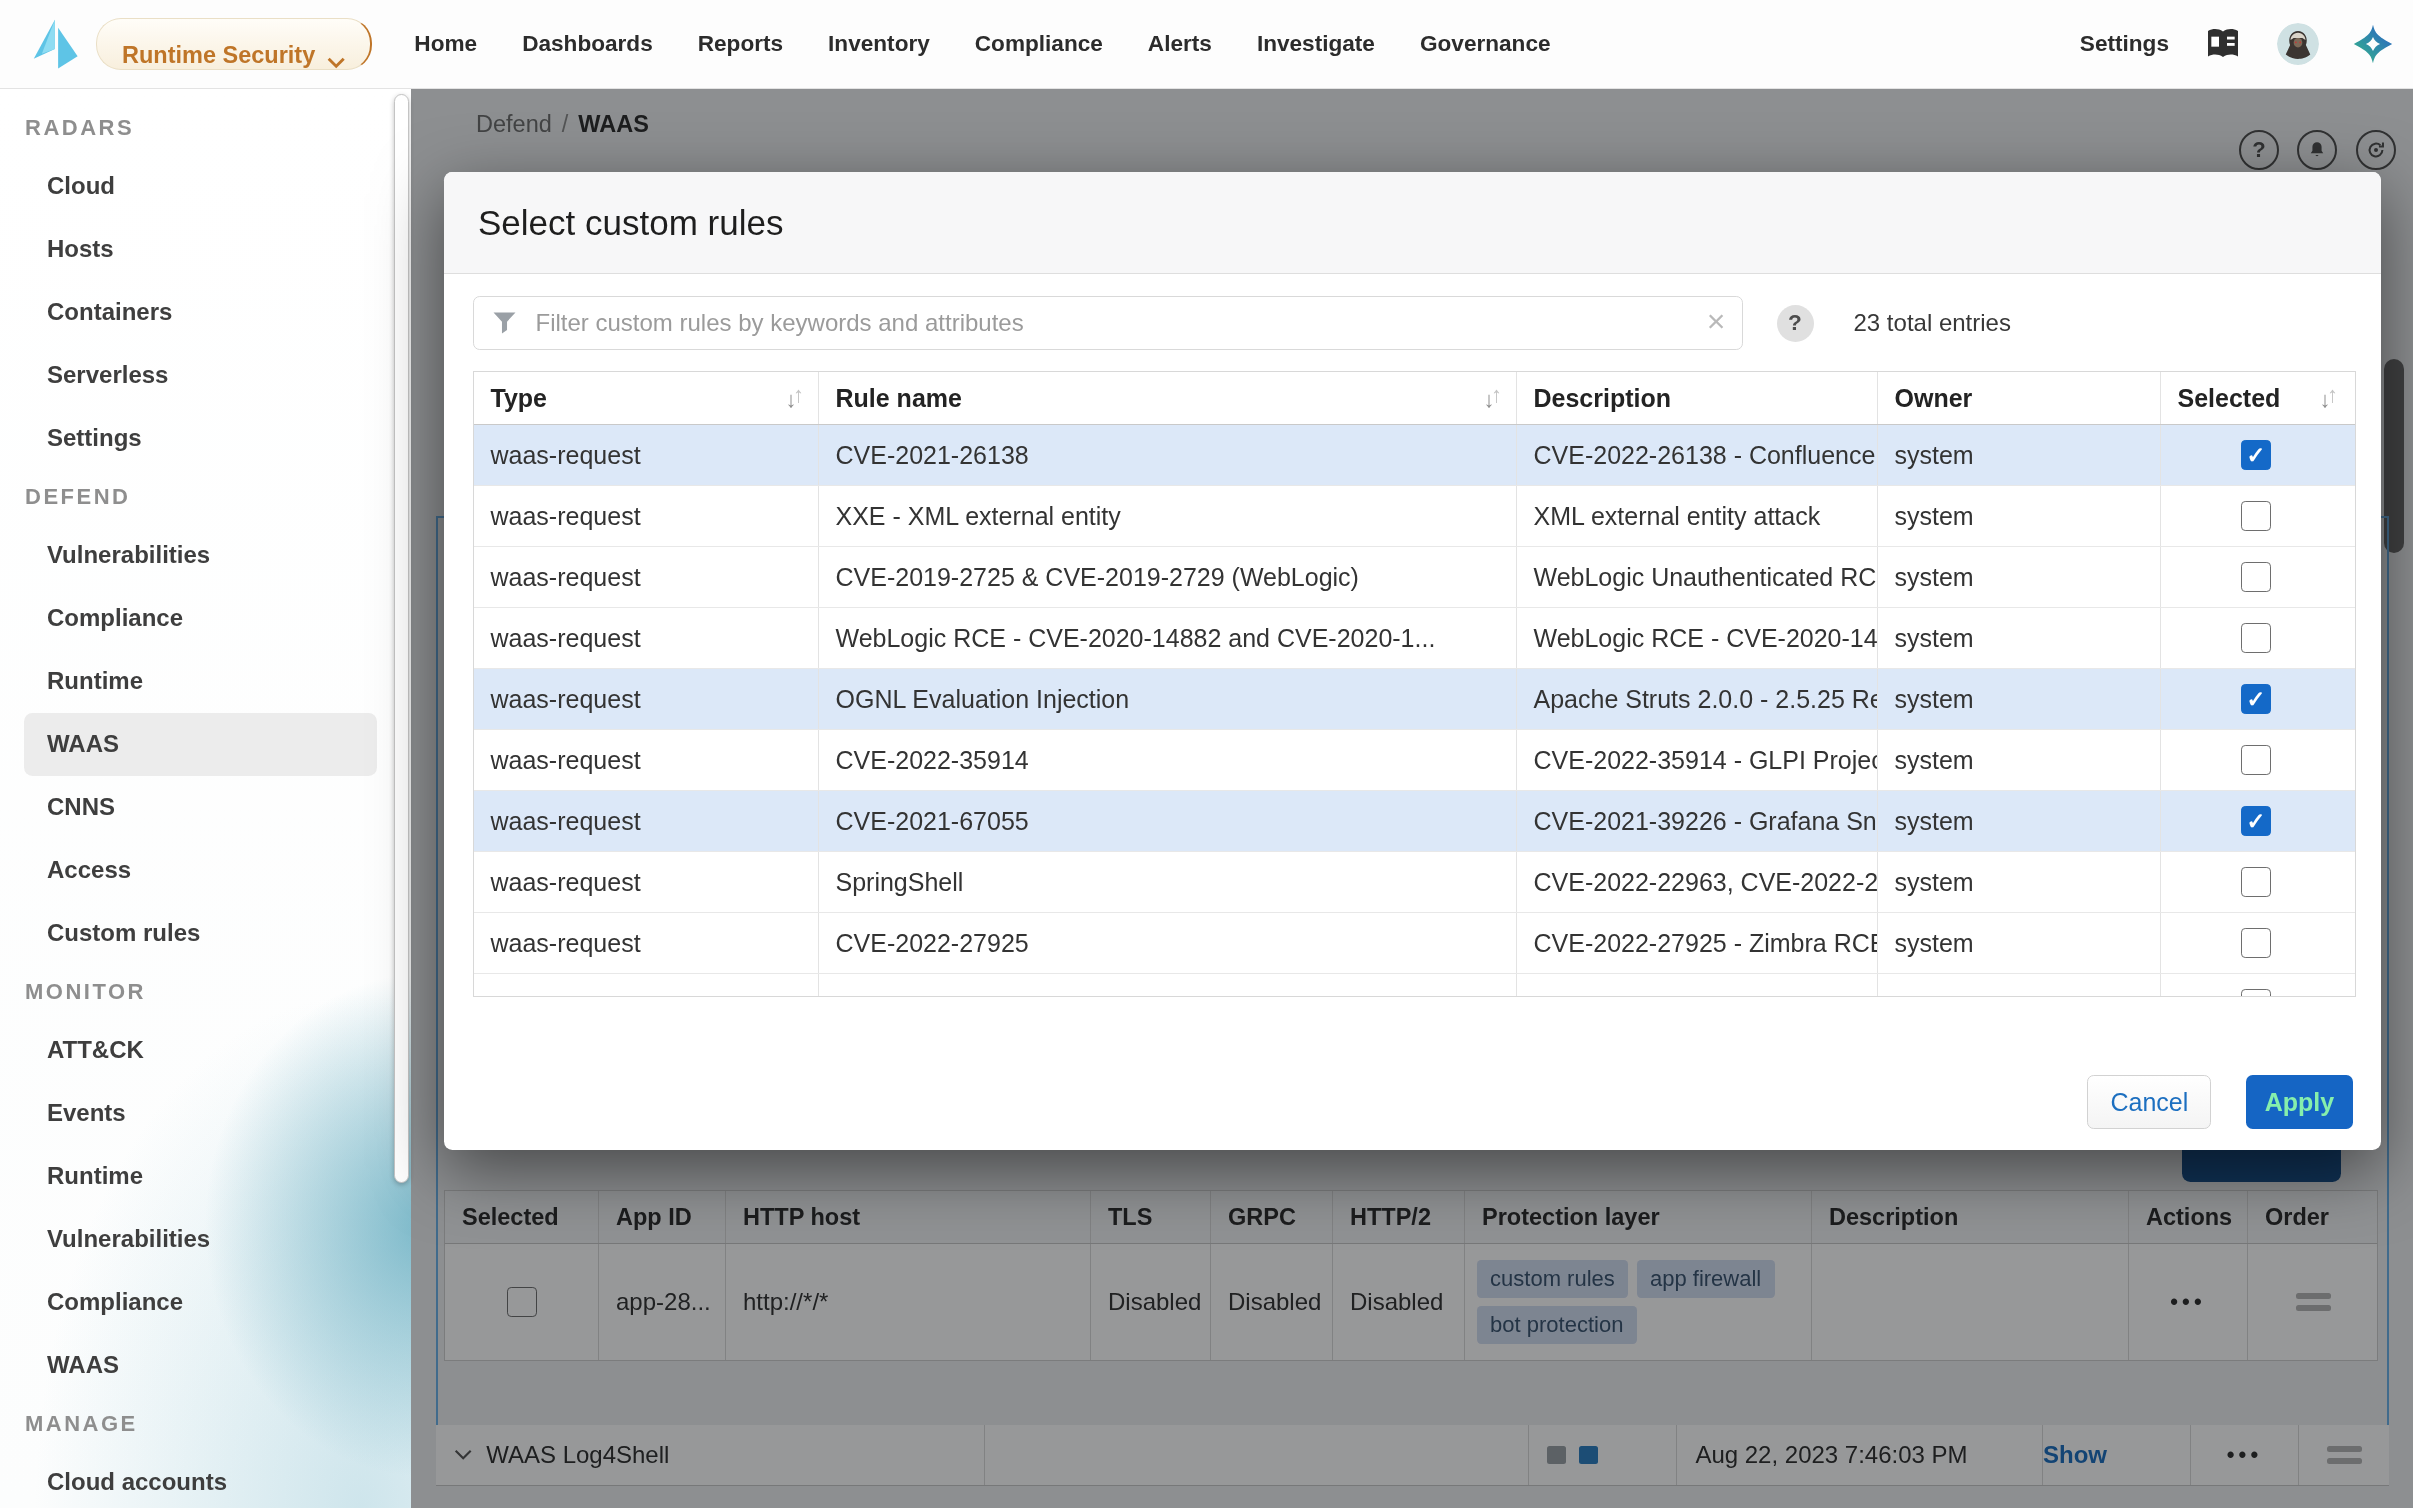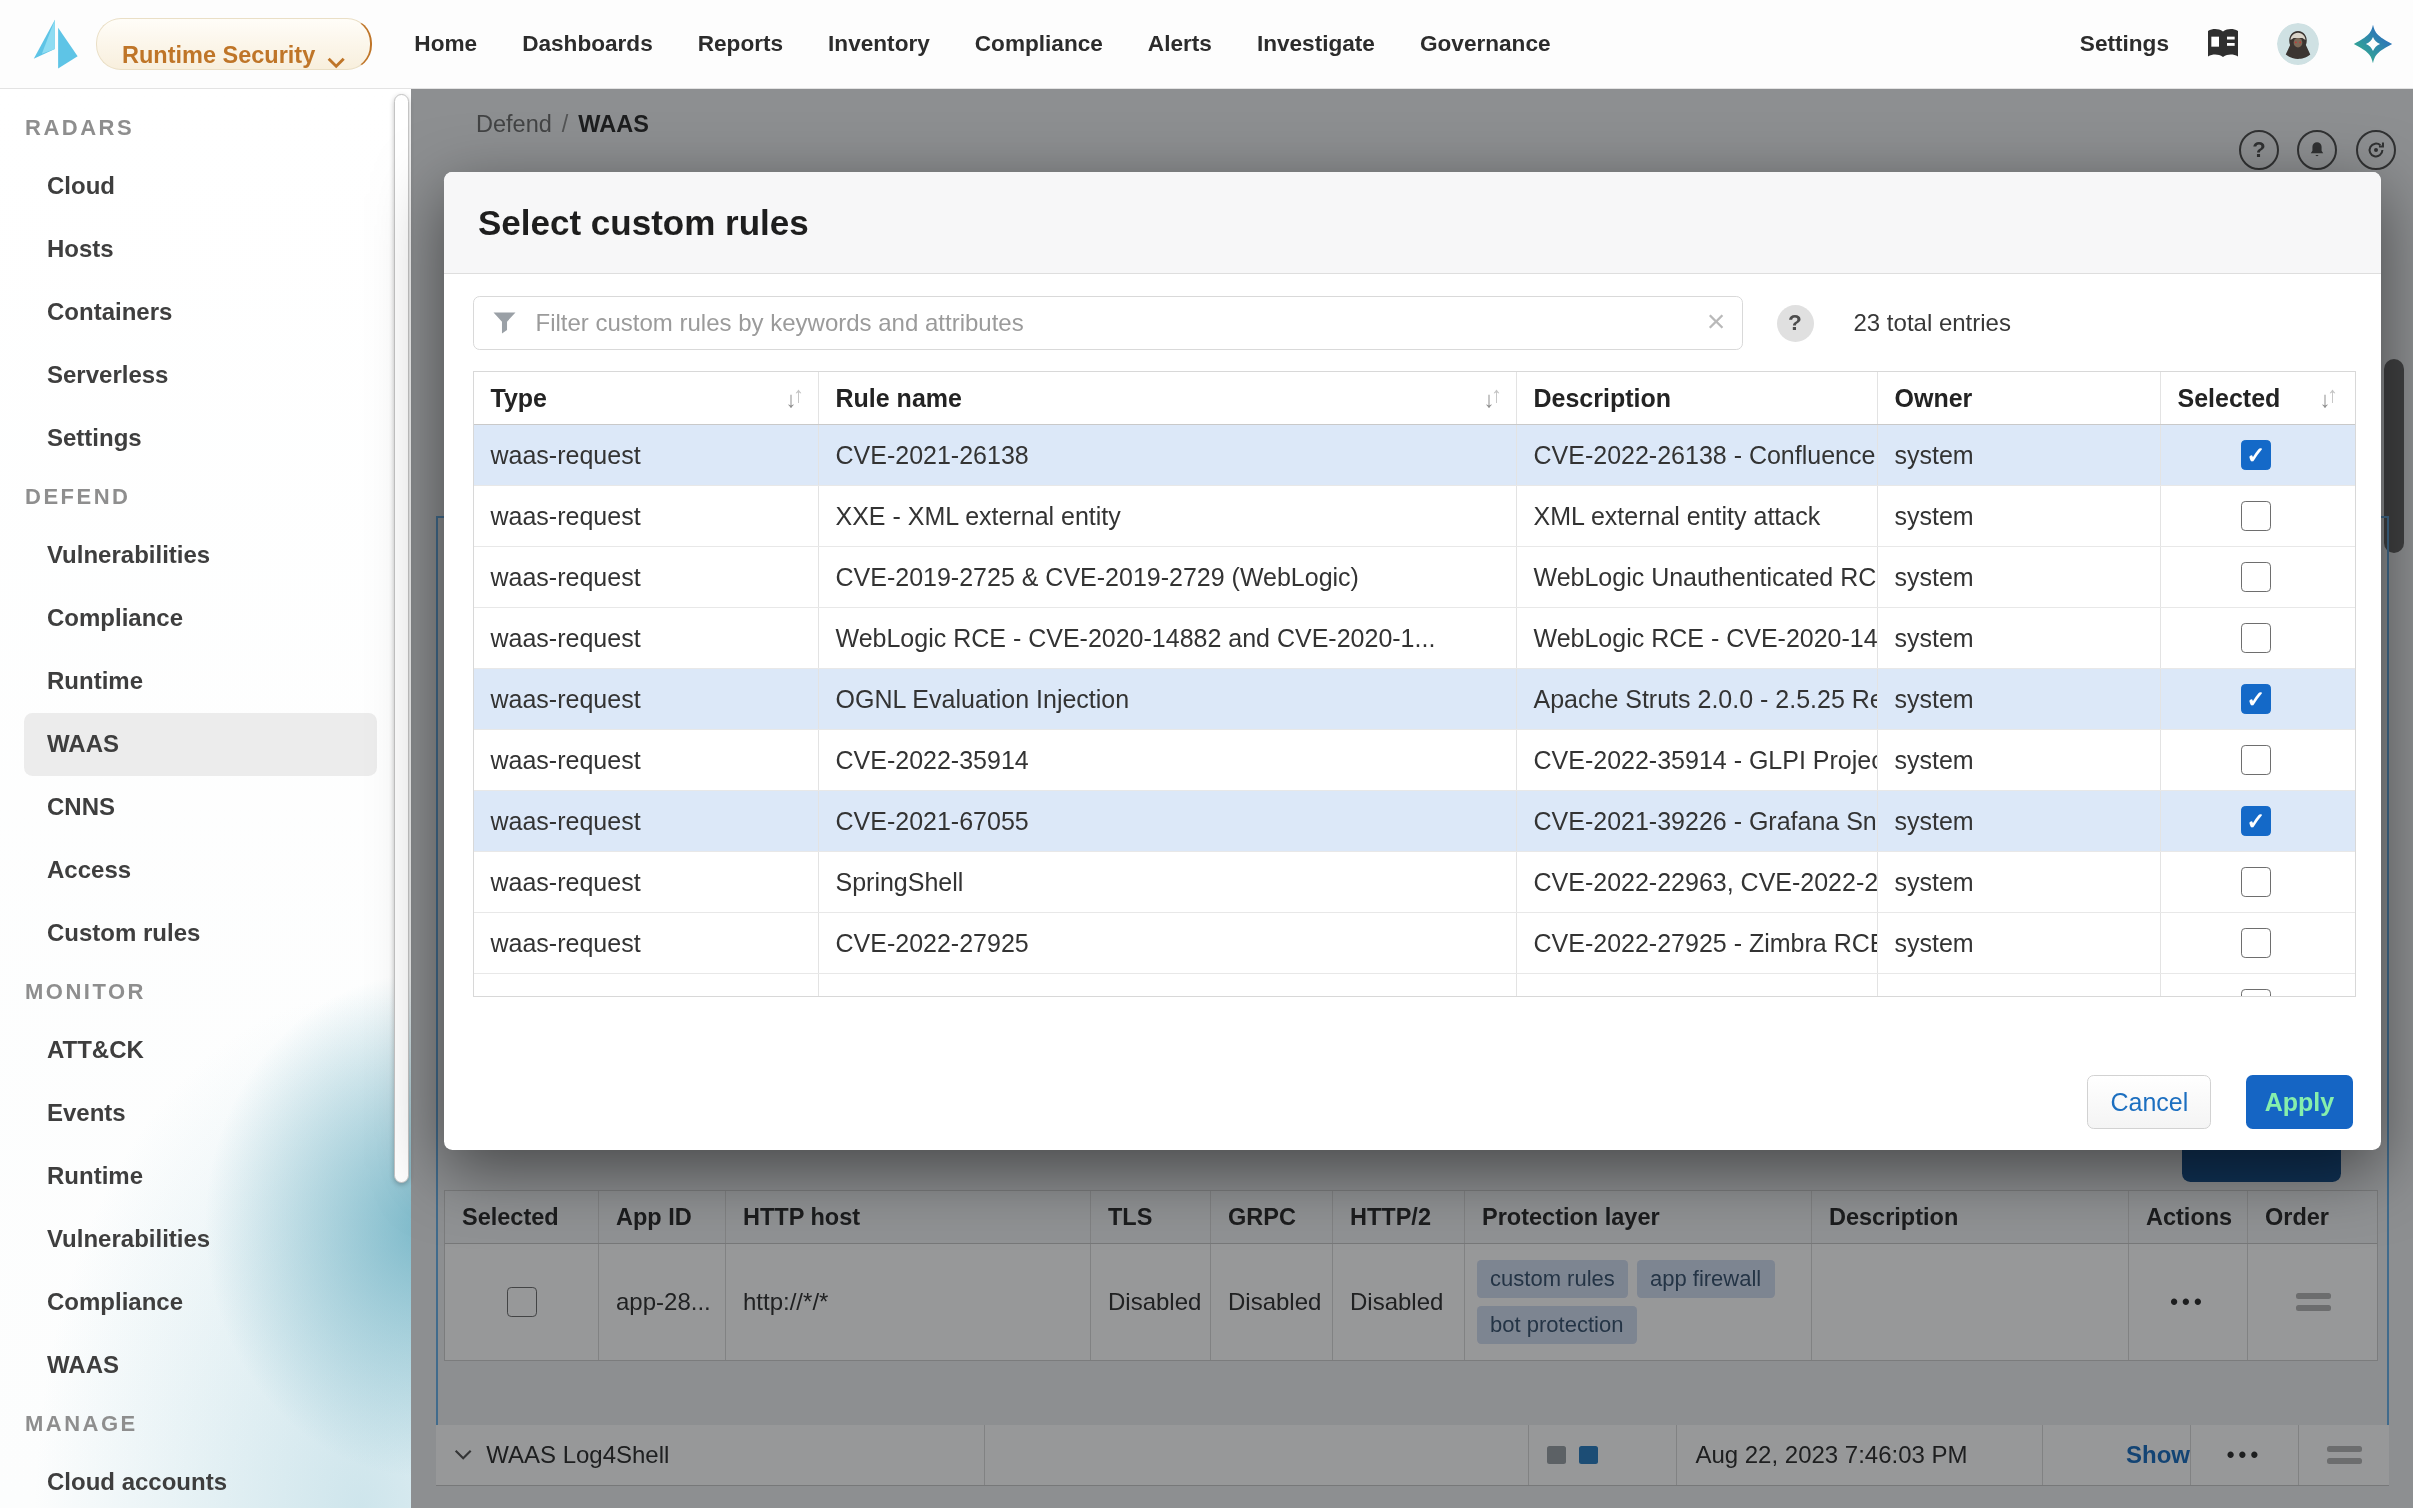--- a/index.html
+++ b/index.html
@@ -72,21 +72,21 @@
   .rr-cell:last-child{border-right:none}
   .sq{width:18.4px;height:18.4px;border-radius:2.5px}
   .sq.gray{background:#9aa0a6}.sq.blue{background:#2b7fc2}
   .show-link{color:var(--link-blue);font-weight:600;cursor:pointer}
   .overlay{position:absolute;inset:0;background:rgba(8,10,12,.42);z-index:40}
   
   .modal{position:absolute;left:444px;top:172px;width:1937px;height:978px;background:#fff;border-radius:8.4px;
          box-shadow:0 20px 67px rgba(0,0,0,.5);z-index:300}
   .m-header{height:102px;background:#f7f7f8;border-bottom:0.8px solid #dedede;border-radius:8.4px 8.4px 0 0;
             display:flex;align-items:center;padding-left:34px;box-sizing:border-box}
-  .m-title{font-size:35px;font-weight:700;color:#1e1e1e}
+  .m-title{font-size:35px;font-weight:400;color:#1e1e1e}
   .m-filter{position:absolute;left:28.5px;top:124px;display:flex;align-items:center}
   .filter-box{position:relative;width:1270px;height:54px}
   .filter-box input{width:100%;height:100%;box-sizing:border-box;border:1.7px solid #d9d9d9;border-radius:6.7px;
             padding:0 59px 0 62px;font-size:24px;color:#333;font-family:"Liberation Sans",sans-serif;outline:none}
   .filter-box input::placeholder{color:#9b9b9b}
   .funnel{position:absolute;left:18.4px;top:13.4px;width:27px;height:27px}
   .clear-x{position:absolute;right:17px;top:6.7px;font-size:32px;color:#b9b9b9;cursor:pointer}
   .help-circ{margin-left:34px;width:37px;height:37px;border-radius:50%;background:#e0e0e0;display:flex;
              align-items:center;justify-content:center;font-size:22.6px;font-weight:700;color:#4c4c4c;cursor:pointer}
   .total{margin-left:40px;font-size:24px;color:#383838}
@@ -361,21 +361,21 @@
         <polyline points="2,2 11,11 20,2" fill="none" stroke="#555" stroke-width="2.6"></polyline>
       </svg>
       <span>WAAS Log4Shell</span>
     </div>
     <div class="rr-cell"></div>
     <div class="rr-cell">
       <span class="sq gray"></span>
       <span class="sq blue"></span>
     </div>
     <div class="rr-cell">Aug 22, 2023 7:46:03 PM</div>
-    <div class="rr-cell" style="justify-content:flex-end;padding-left:0">
+    <div class="rr-cell" style="justify-content:flex-start;padding-left:0">
       <span class="show-link">Show</span>
     </div>
     <div class="rr-cell" style="justify-content:center;padding-left:0">
       <span class="dots">•••</span>
     </div>
     <div class="rr-cell" style="justify-content:center;padding-left:0">
       <span class="drag">
           <i></i>
           <i></i>
         </span>

